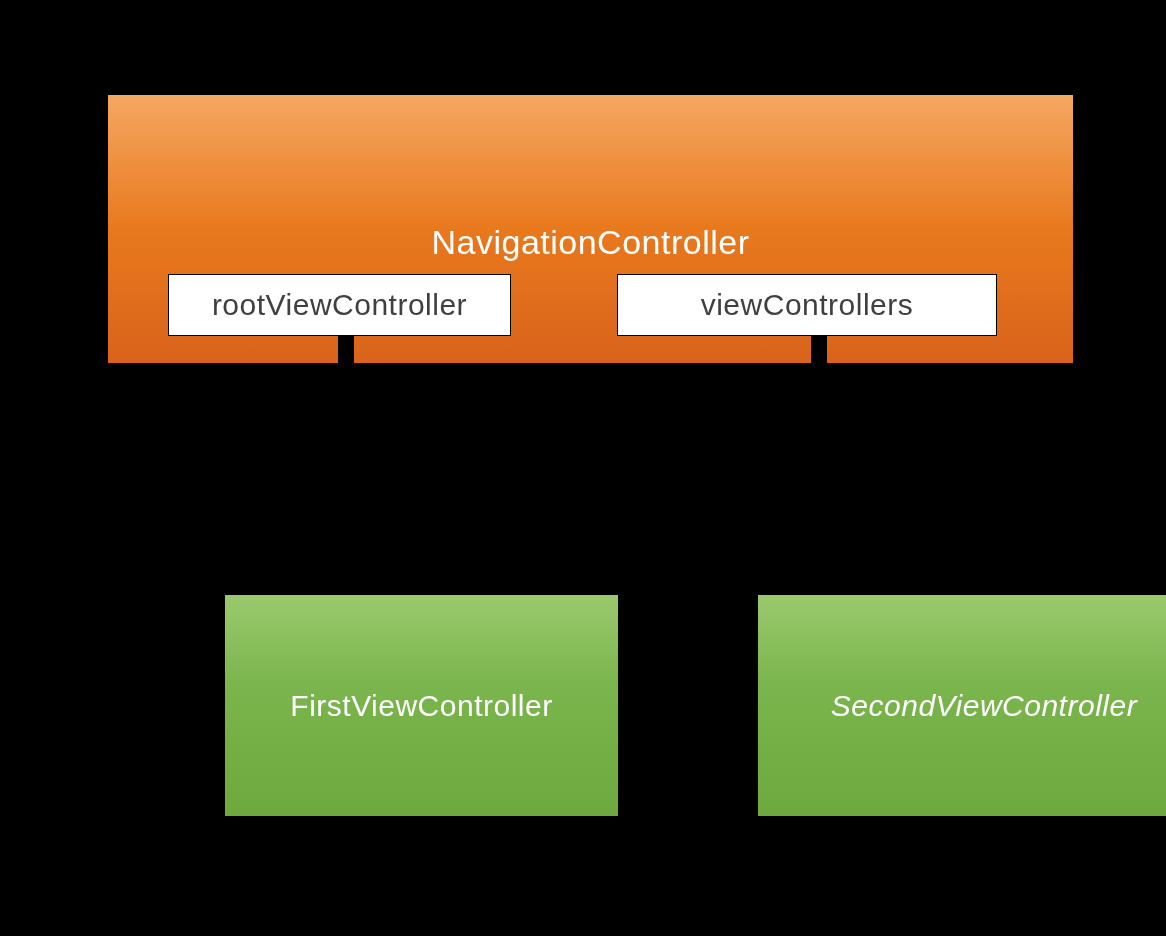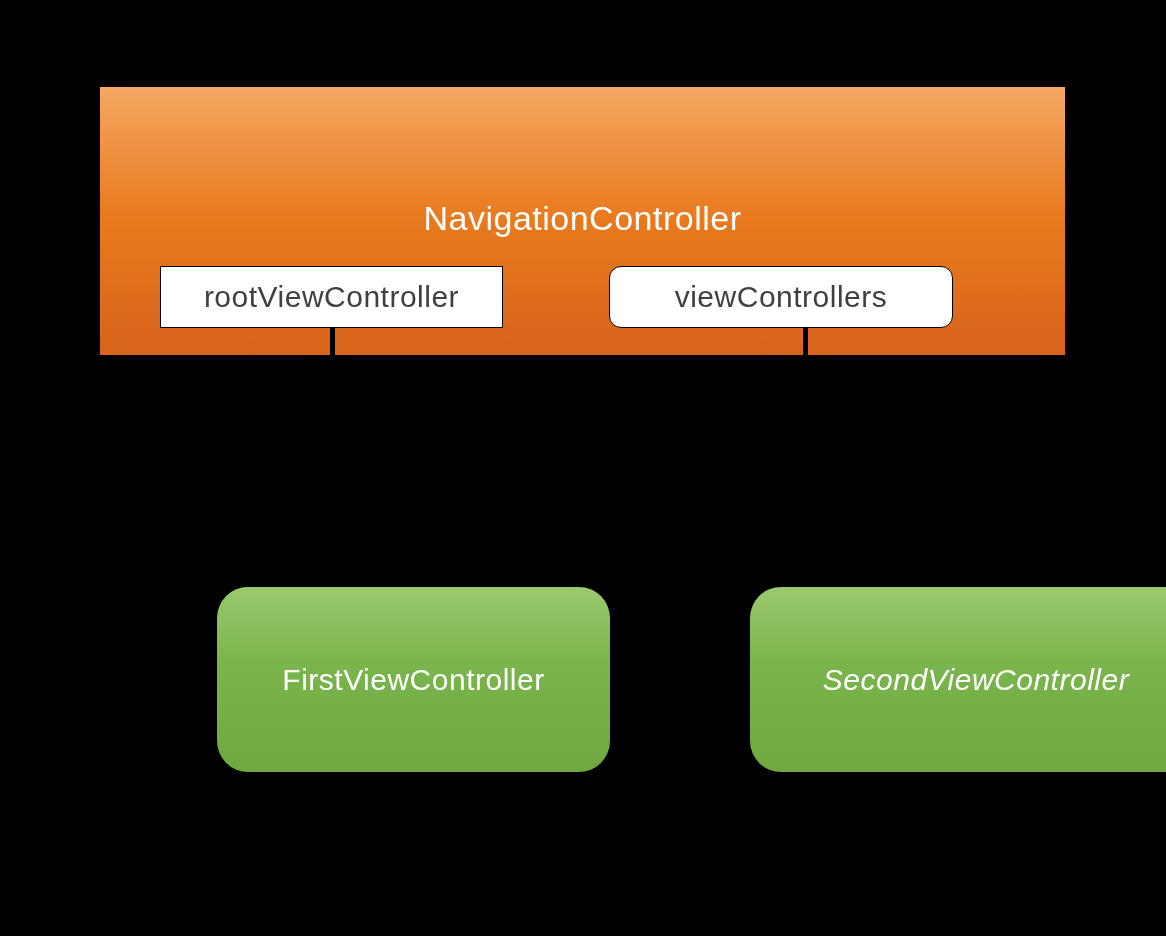--- a/index.html
+++ b/index.html
@@ -1,17 +1,17 @@
 <!DOCTYPE html>
 <html><head>
   <meta charset="utf-8">
   <style>
     * {
       margin: 0;
-      padding: 0;
+      padding: 8px;
       box-sizing: border-box;
     }
     body {
       width: 1166px;
       height: 936px;
       background: #000;
       font-family: "Helvetica Neue", Arial, sans-serif;
       position: relative;
     }
     .nav-controller-box {
@@ -46,22 +46,21 @@
       letter-spacing: 0.5px;
     }
     .root-vc-box {
       left: 160px;
       top: 266px;
       width: 343px;
     }
     .view-controllers-box {
       left: 609px;
       top: 266px;
-      width: 344px;
-      border-radius: 12px;
+      width: 380px;
     }
     .line {
       position: absolute;
       background: #000;
       width: 5px;
     }
     .line-root-to-first {
       left: 330px;
       top: 328px;
       height: 255px;
@@ -100,23 +99,22 @@
     }
     .vc-box {
       position: absolute;
       background: linear-gradient(to bottom, #9bc96e 0%, #7bb54d 40%, #6da93f 100%);
       color: #fff;
       font-size: 30px;
       font-weight: 400;
       display: flex;
       align-items: center;
       justify-content: center;
-      height: 185px;
+      height: 221px;
       letter-spacing: 0.5px;
-      border-radius: 31px;
     }
     .first-vc-box {
       left: 217px;
       top: 587px;
       width: 393px;
     }
     .second-vc-box {
       left: 750px;
       top: 587px;
       width: 452px;

